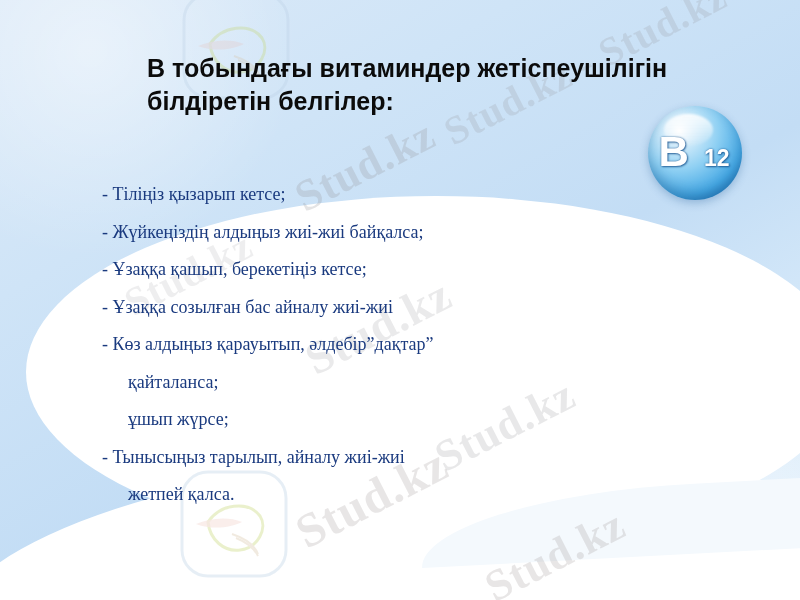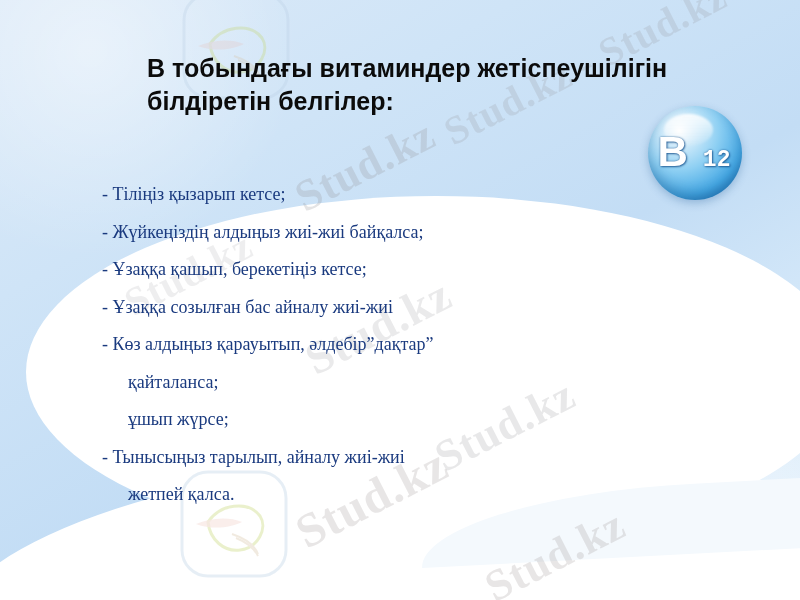--- a/index.html
+++ b/index.html
@@ -134,21 +134,21 @@
     align-items: baseline;
     color: #ffffff;
     font-family: "Liberation Sans", "DejaVu Sans", sans-serif;
     font-weight: 700;
     text-shadow:
       0 0 2px rgba(20,80,140,0.85),
       1px 1px 2px rgba(20,80,140,0.75);
     transform: translate(-1px, -1px);
   }
   .b12-b   { font-size: 42px; line-height: 1; }
-  .b12-sub { font-size: 23px; line-height: 1; margin-left: 15px; font-family: Liberation Mono, monospace; }
+  .b12-sub { font-size: 23px; line-height: 1; margin-left: 15px; }
 
   
   .title {
     position: absolute;
     left: 130px;
     top: 52px;
     width: 640px;
     color: #0b0b0b;
     font-family: Liberation Sans, sans-serif;
     font-weight: 700;

